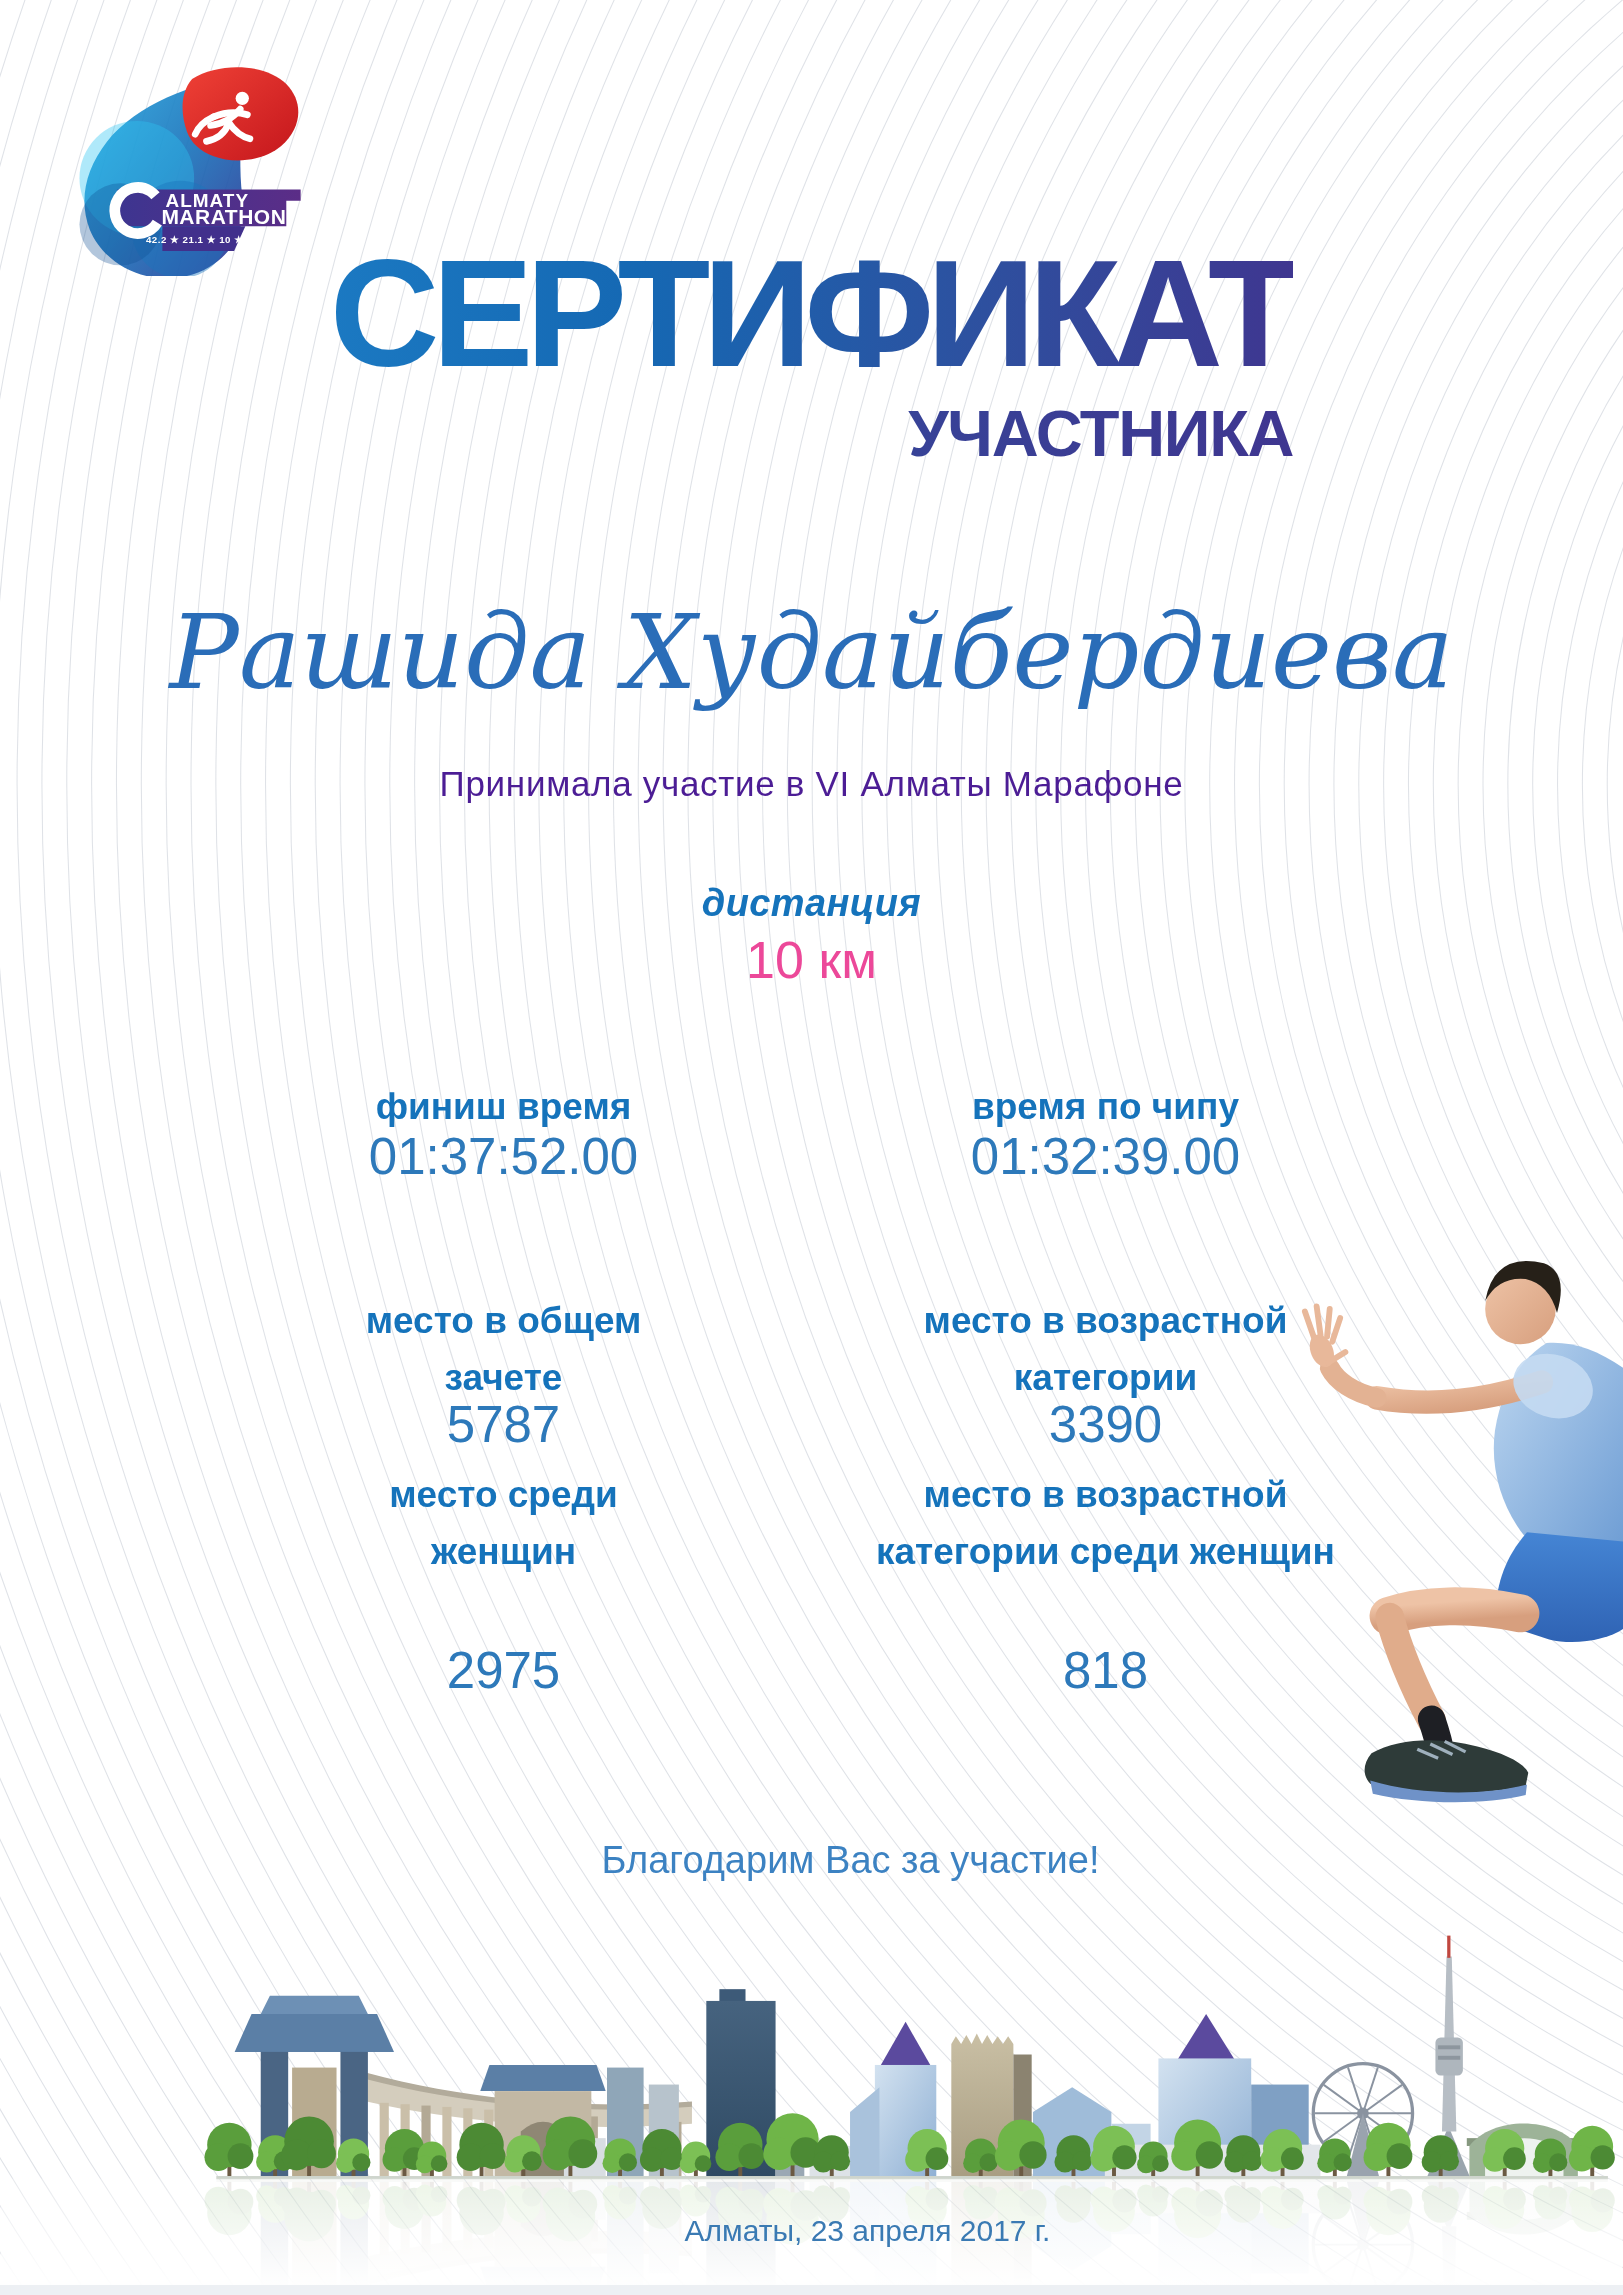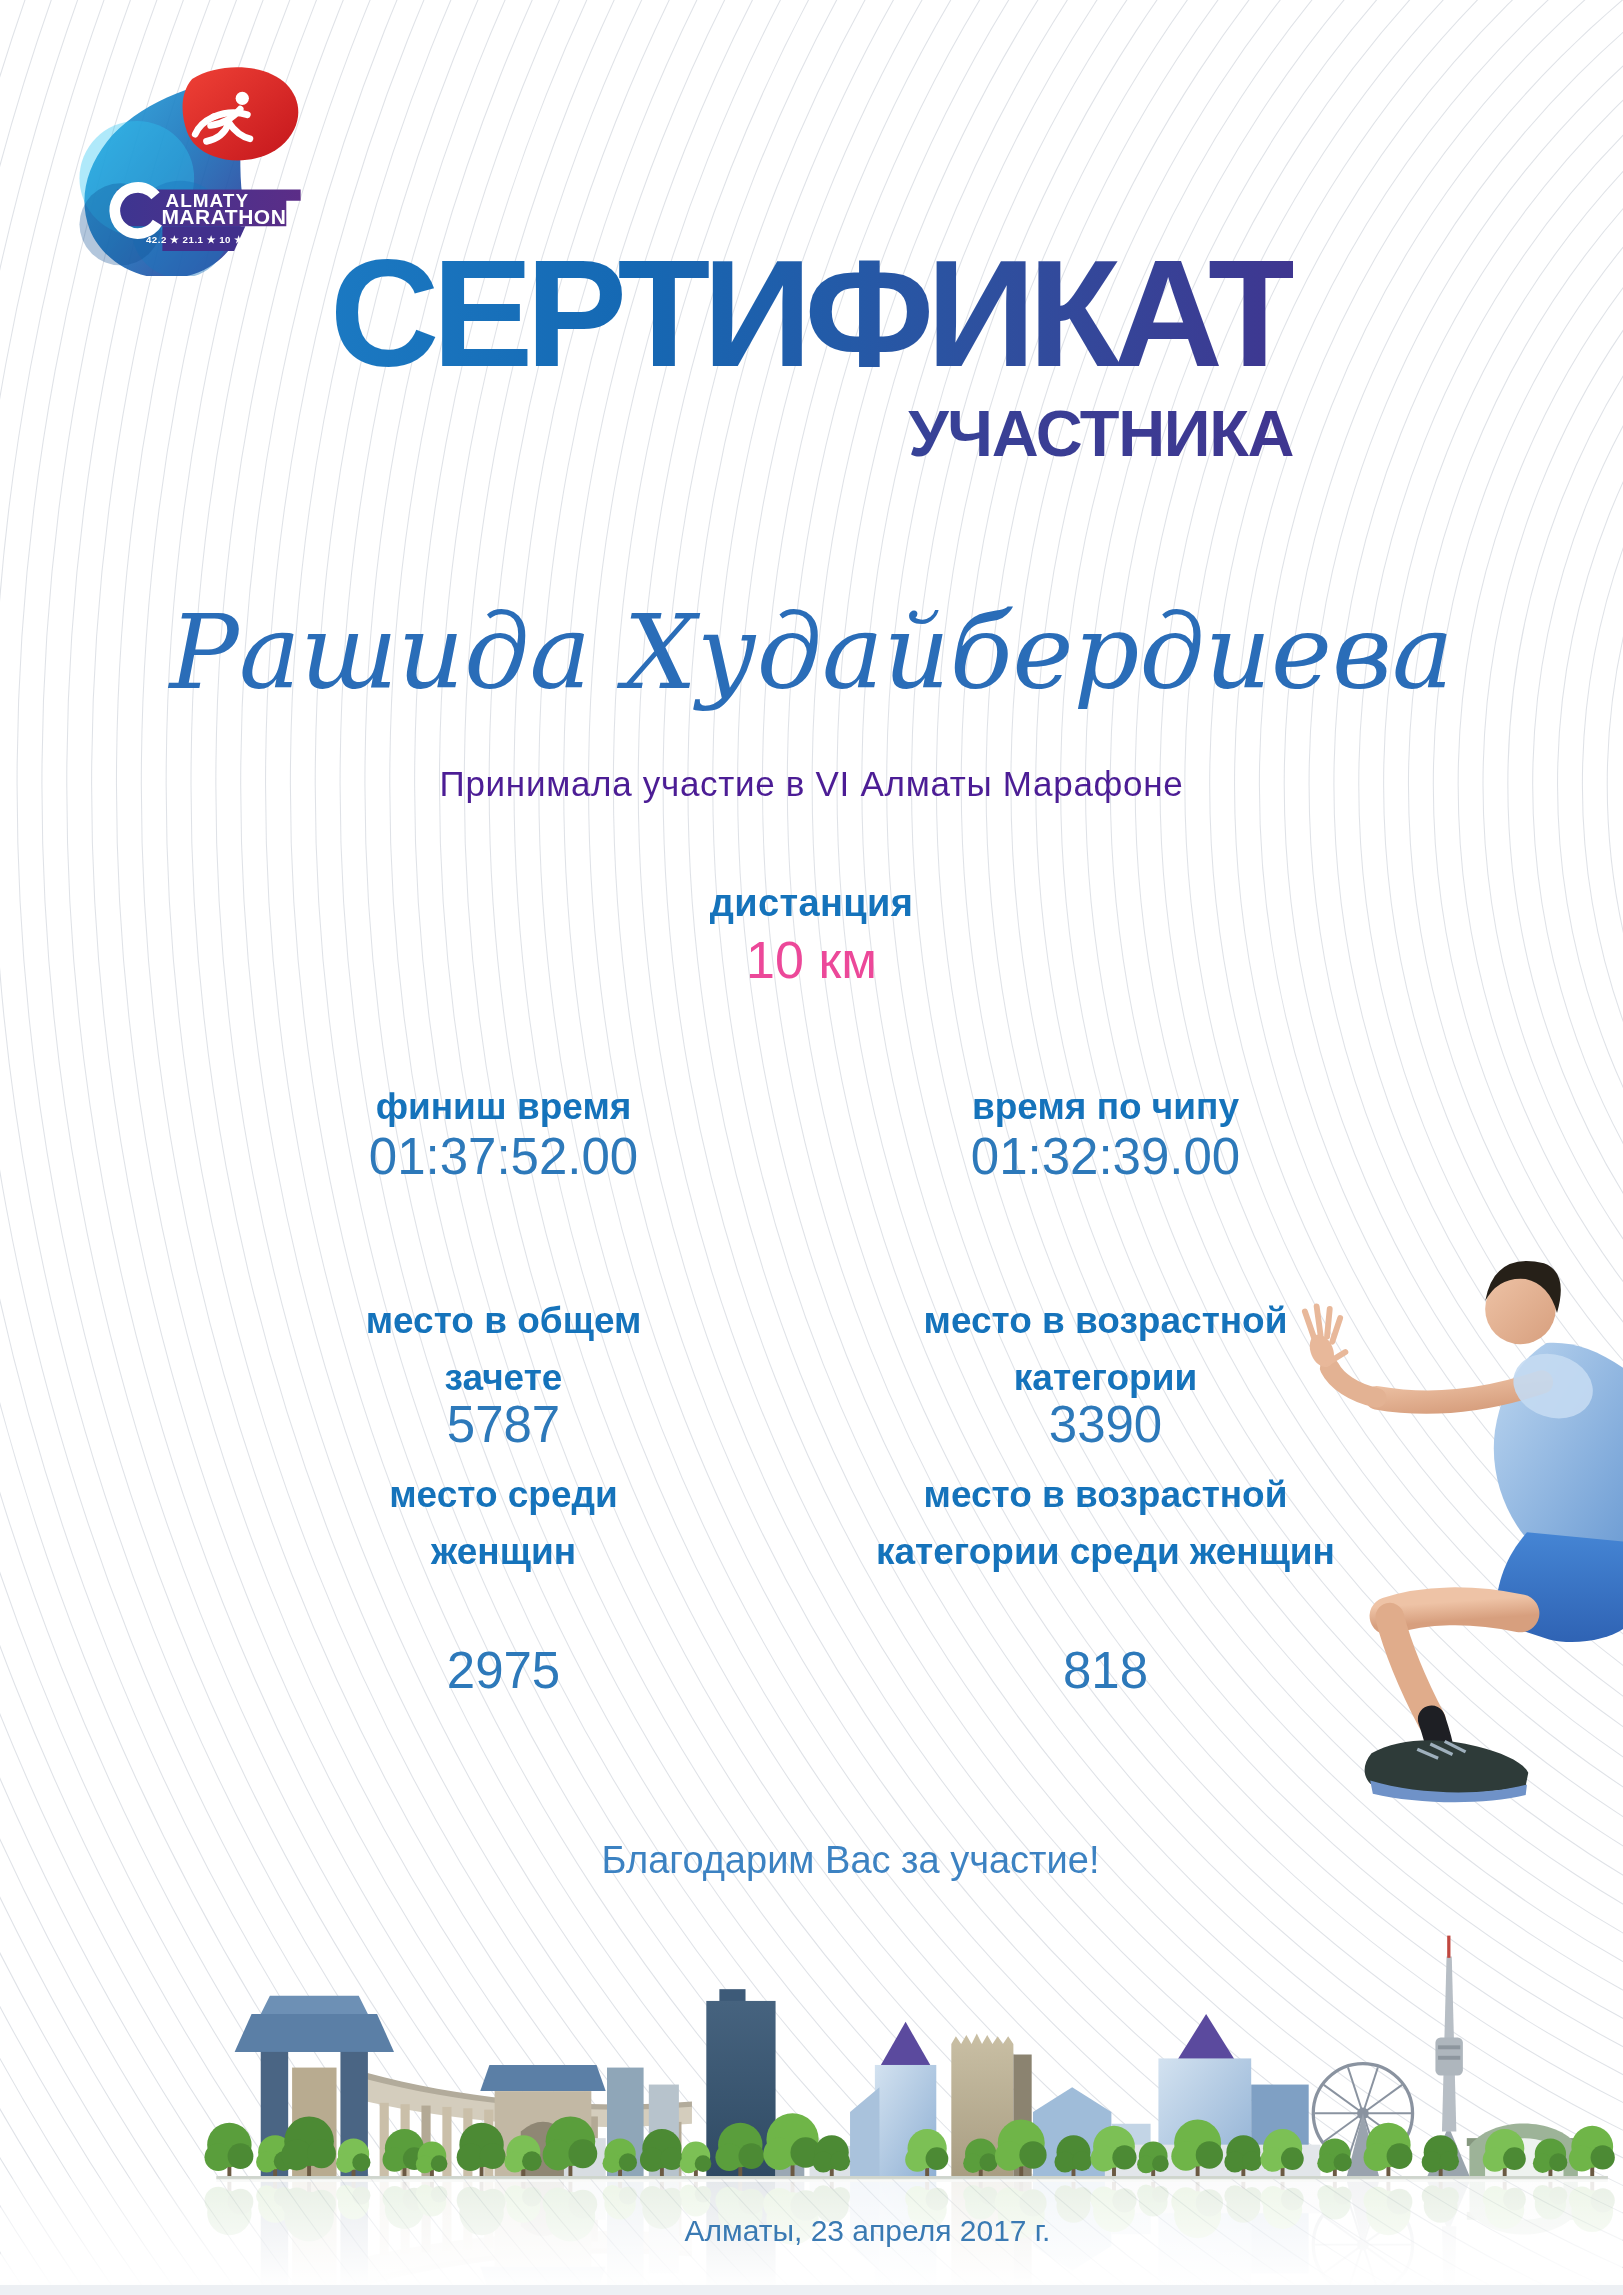--- a/index.html
+++ b/index.html
@@ -16,21 +16,21 @@
     -webkit-background-clip:text;background-clip:text;color:transparent;white-space:nowrap;}
   .cert-sub{display:block;margin-top:10.5px;font-size:65px;font-weight:700;letter-spacing:-0.02em;
     background:linear-gradient(90deg,#2b55a2 0%,#3f3690 100%);
     -webkit-background-clip:text;background-clip:text;color:transparent;white-space:nowrap;}
   
   .name{position:absolute;left:0;top:592px;width:1623px;text-align:center;
     font-family:"DejaVu Serif",serif;font-style:italic;font-size:103px;color:#2a6db8;white-space:nowrap;}
   .participation{position:absolute;left:0;top:764px;width:1623px;text-align:center;
     font-size:35px;font-weight:400;color:#4c1d95;letter-spacing:0.02em;}
   .dist-label{position:absolute;left:0;top:882px;width:1623px;text-align:center;
-    font-size:38px;font-weight:700;color:#1573bb;letter-spacing:0.01em;}
+    font-size:38px;font-weight:700;color:#1573bb;letter-spacing:0.01em;font-style:italic;}
   .dist-value{position:absolute;left:0;top:930px;width:1623px;text-align:center;
     font-size:52px;font-weight:300;color:#ec4899;}
   
   .cell{position:absolute;width:719px;text-align:center;margin-top:20px;}
   .col-l{left:144px;} .col-r{left:746px;}
   .r1{top:1058px;} .r1v{top:1107px;}
   .r2{top:1272px;} .r2v{top:1375px;}
   .r3{top:1446px;} .r3v{top:1621px;}
   .res-label{font-size:37px;font-weight:700;color:#1573bb;line-height:1.55;margin:0 auto;}
   .res-value{font-size:51px;font-weight:300;color:#2d79ba;}

